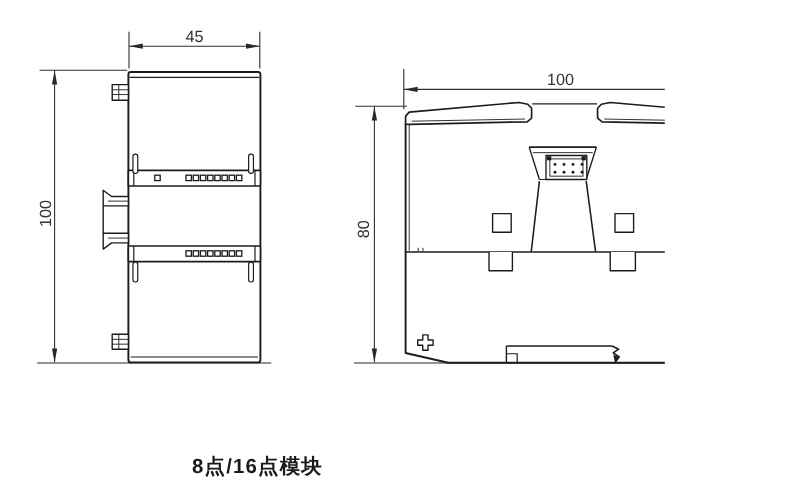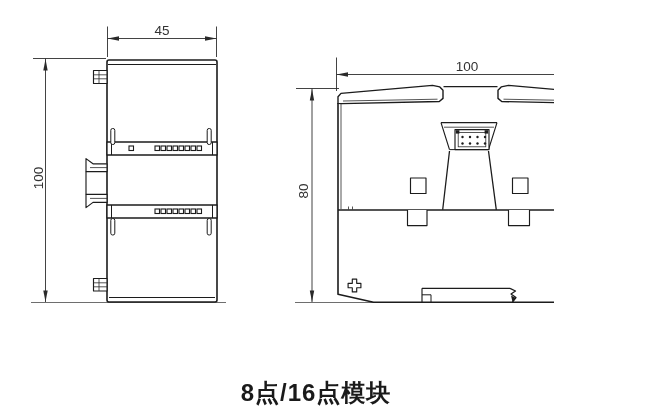--- a/index.html
+++ b/index.html
@@ -13,22 +13,22 @@
   .o12{stroke:#1c1c1c;stroke-width:1.15;fill:none;stroke-linejoin:round;}
   .o11{stroke:#1c1c1c;stroke-width:1;fill:none;}
   .o09{stroke:#2a2a2a;stroke-width:0.8;fill:none;}
   .fw{fill:#ffffff;}
   .fd{fill:#1c1c1c;stroke:none;}
   .sq{stroke:#1c1c1c;stroke-width:1.1;fill:#ffffff;}
   .dim{stroke:#2e2e2e;stroke-width:0.9;fill:none;}
   .arr{fill:#2a2a2a;stroke:none;}
   .ground{stroke:#6e6e6e;stroke-width:1.1;fill:none;}
   .dimtxt{font-family:"Liberation Sans",sans-serif;font-size:13.5px;fill:#333333;}
-  .caption{position:absolute;left:160px;top:377px;width:312px;text-align:center;
-           font-size:24px;font-weight:600;color:#1a1a1a;letter-spacing:1px;
+  .caption{position:absolute;left:160px;top:377px;width:312px;text-align:left;
+           font-size:17px;font-weight:600;color:#1a1a1a;letter-spacing:1px;
            font-family:"Liberation Sans",sans-serif;}
 </style>
 </head>
 <body>
 
 <div class="page">
 <svg width="661" height="419" viewBox="0 0 661 419">
 
   <g>
 

